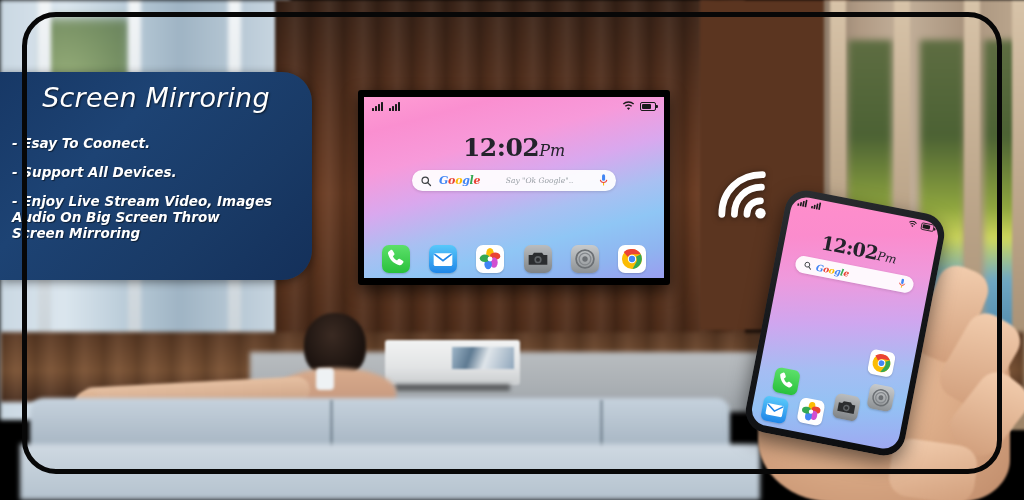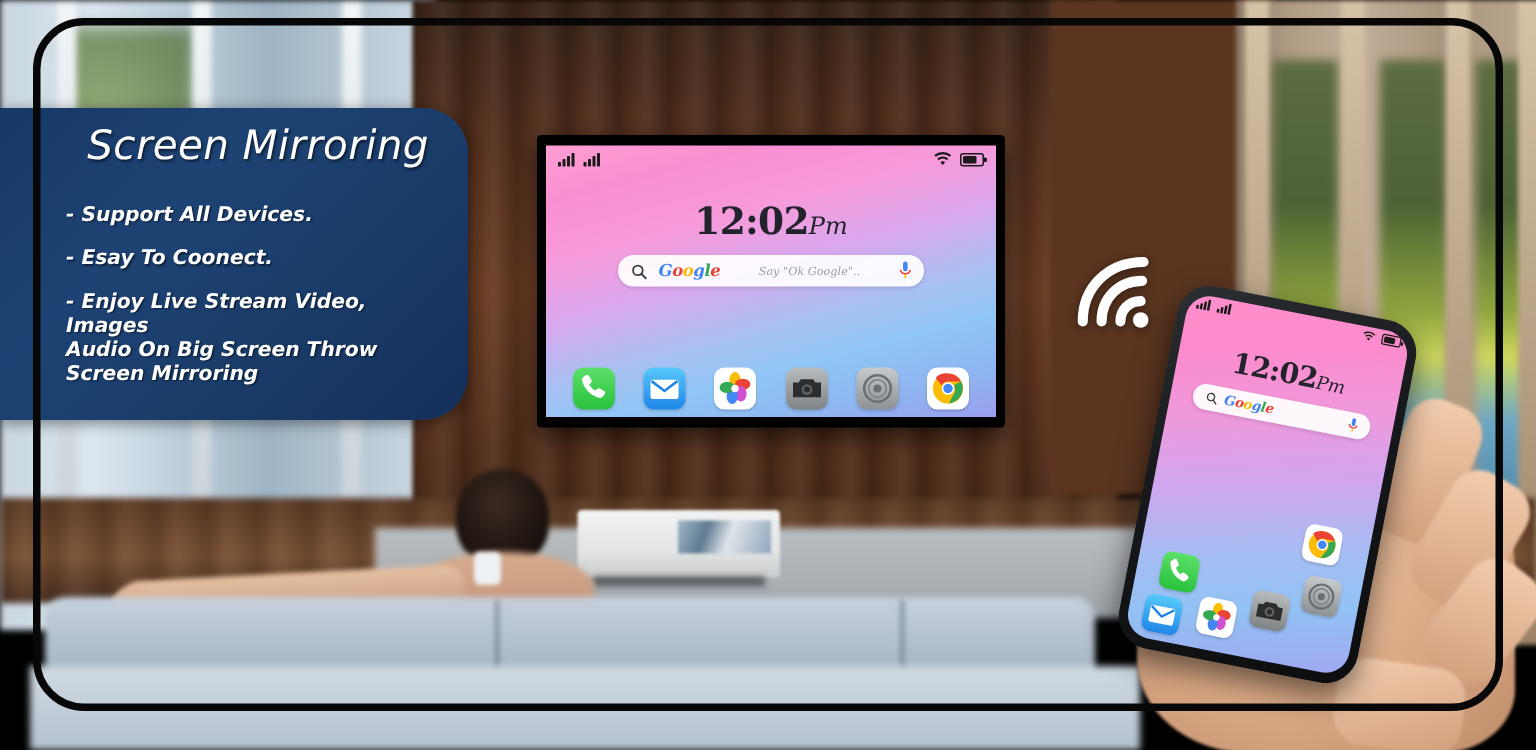--- a/index.html
+++ b/index.html
@@ -203,21 +203,21 @@
 
   
   #info-panel {
     position: absolute;
     left: 0px; top: 72px;
     width: 312px; height: 208px;
     background: linear-gradient(135deg,#173866 0%,#1d4374 34%,#193a66 70%,#14305a 100%);
     border-radius: 0 30px 30px 0;
     box-shadow: 0 2px 10px rgba(0,0,0,.45);
     z-index: 40;
-    padding: 8px 14px 10px 40px;
+    padding: 8px 14px 10px 8px;
     color: #fff;
   }
   #panel-title {
     font-family: "DejaVu Sans", sans-serif;
     font-style: italic;
     font-size: 27px;
     font-weight: 400;
     letter-spacing: .2px;
     text-align: center;
     padding-left: 6px;
@@ -449,22 +449,22 @@
 
     <div class="couch"></div>
     <div class="couch-seam s1"></div>
     <div class="couch-seam s2"></div>
     <div class="couch-seat"></div>
   </div>
 
   <div id="info-panel">
     <div id="panel-title">Screen Mirroring</div>
     <div id="panel-features">
+      <div class="feature">- Esay To Coonect.</div>
       <div class="feature">- Support All Devices.</div>
-      <div class="feature">- Esay To Coonect.</div>
       <div class="feature">- Enjoy Live Stream Video, Images
  Audio On Big Screen Throw
  Screen Mirroring</div>
     </div>
   </div>
 
   <div id="tv">
     <div id="tv-screen">
 
       <div class="ui-status">

